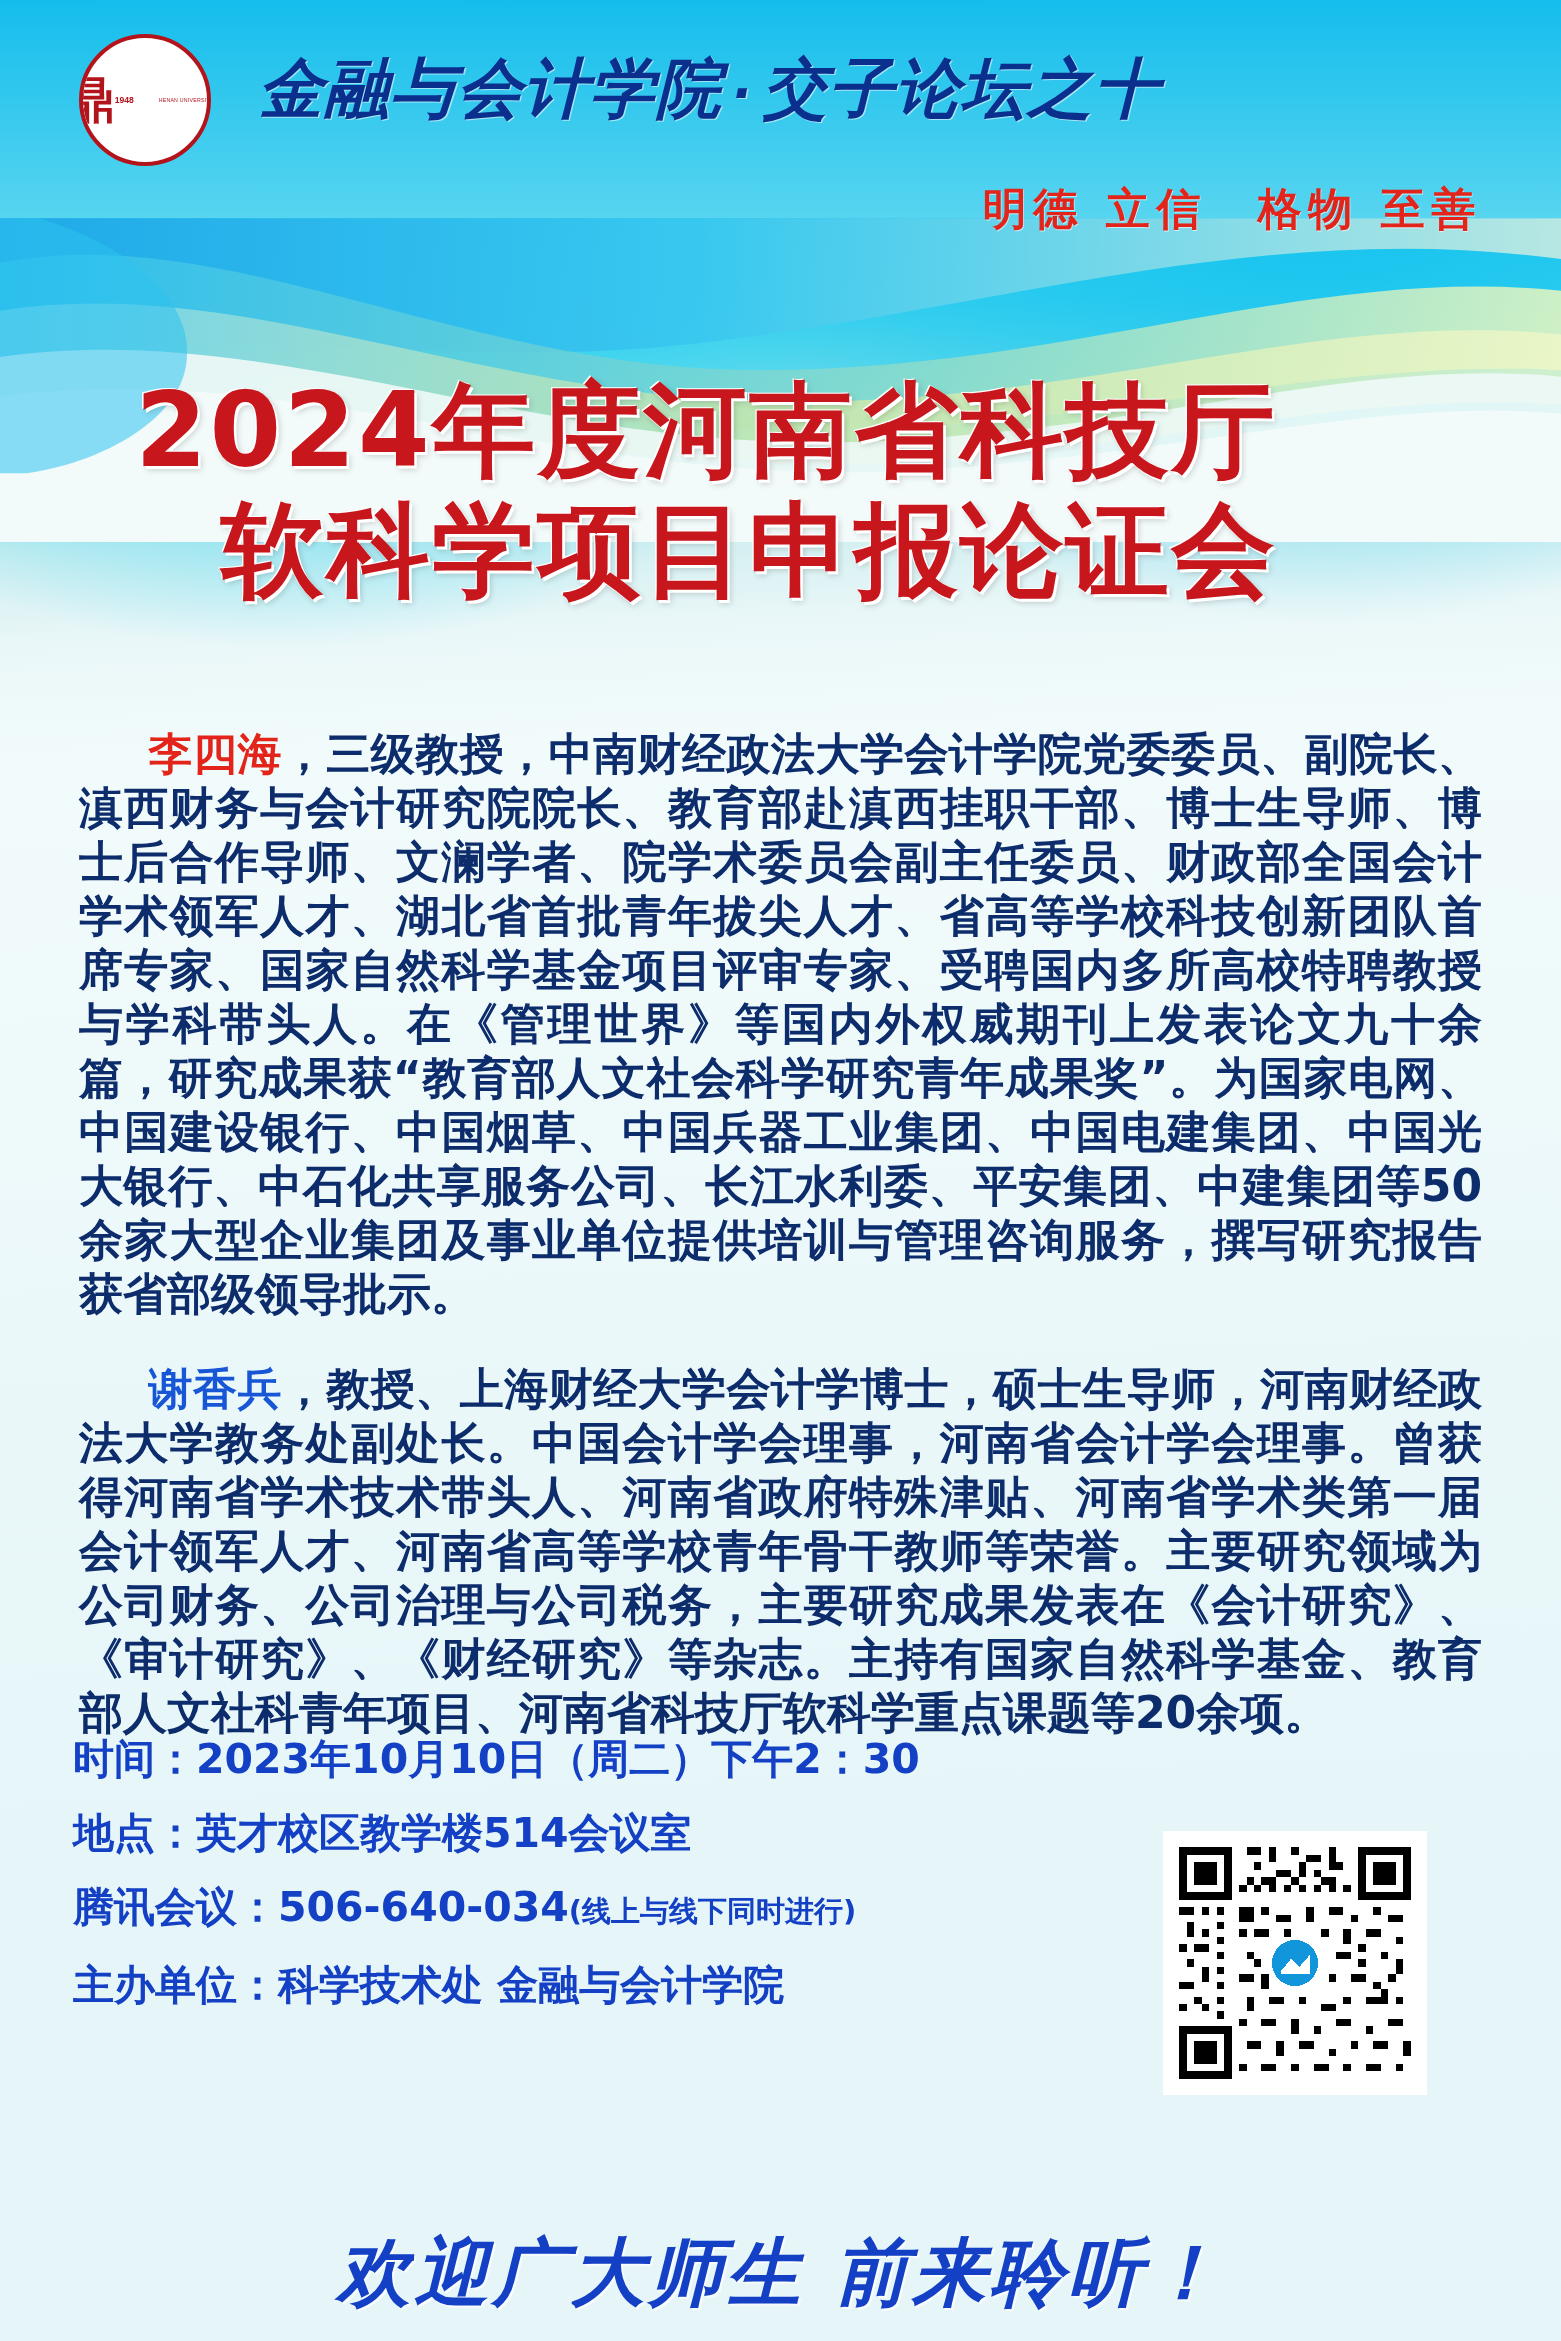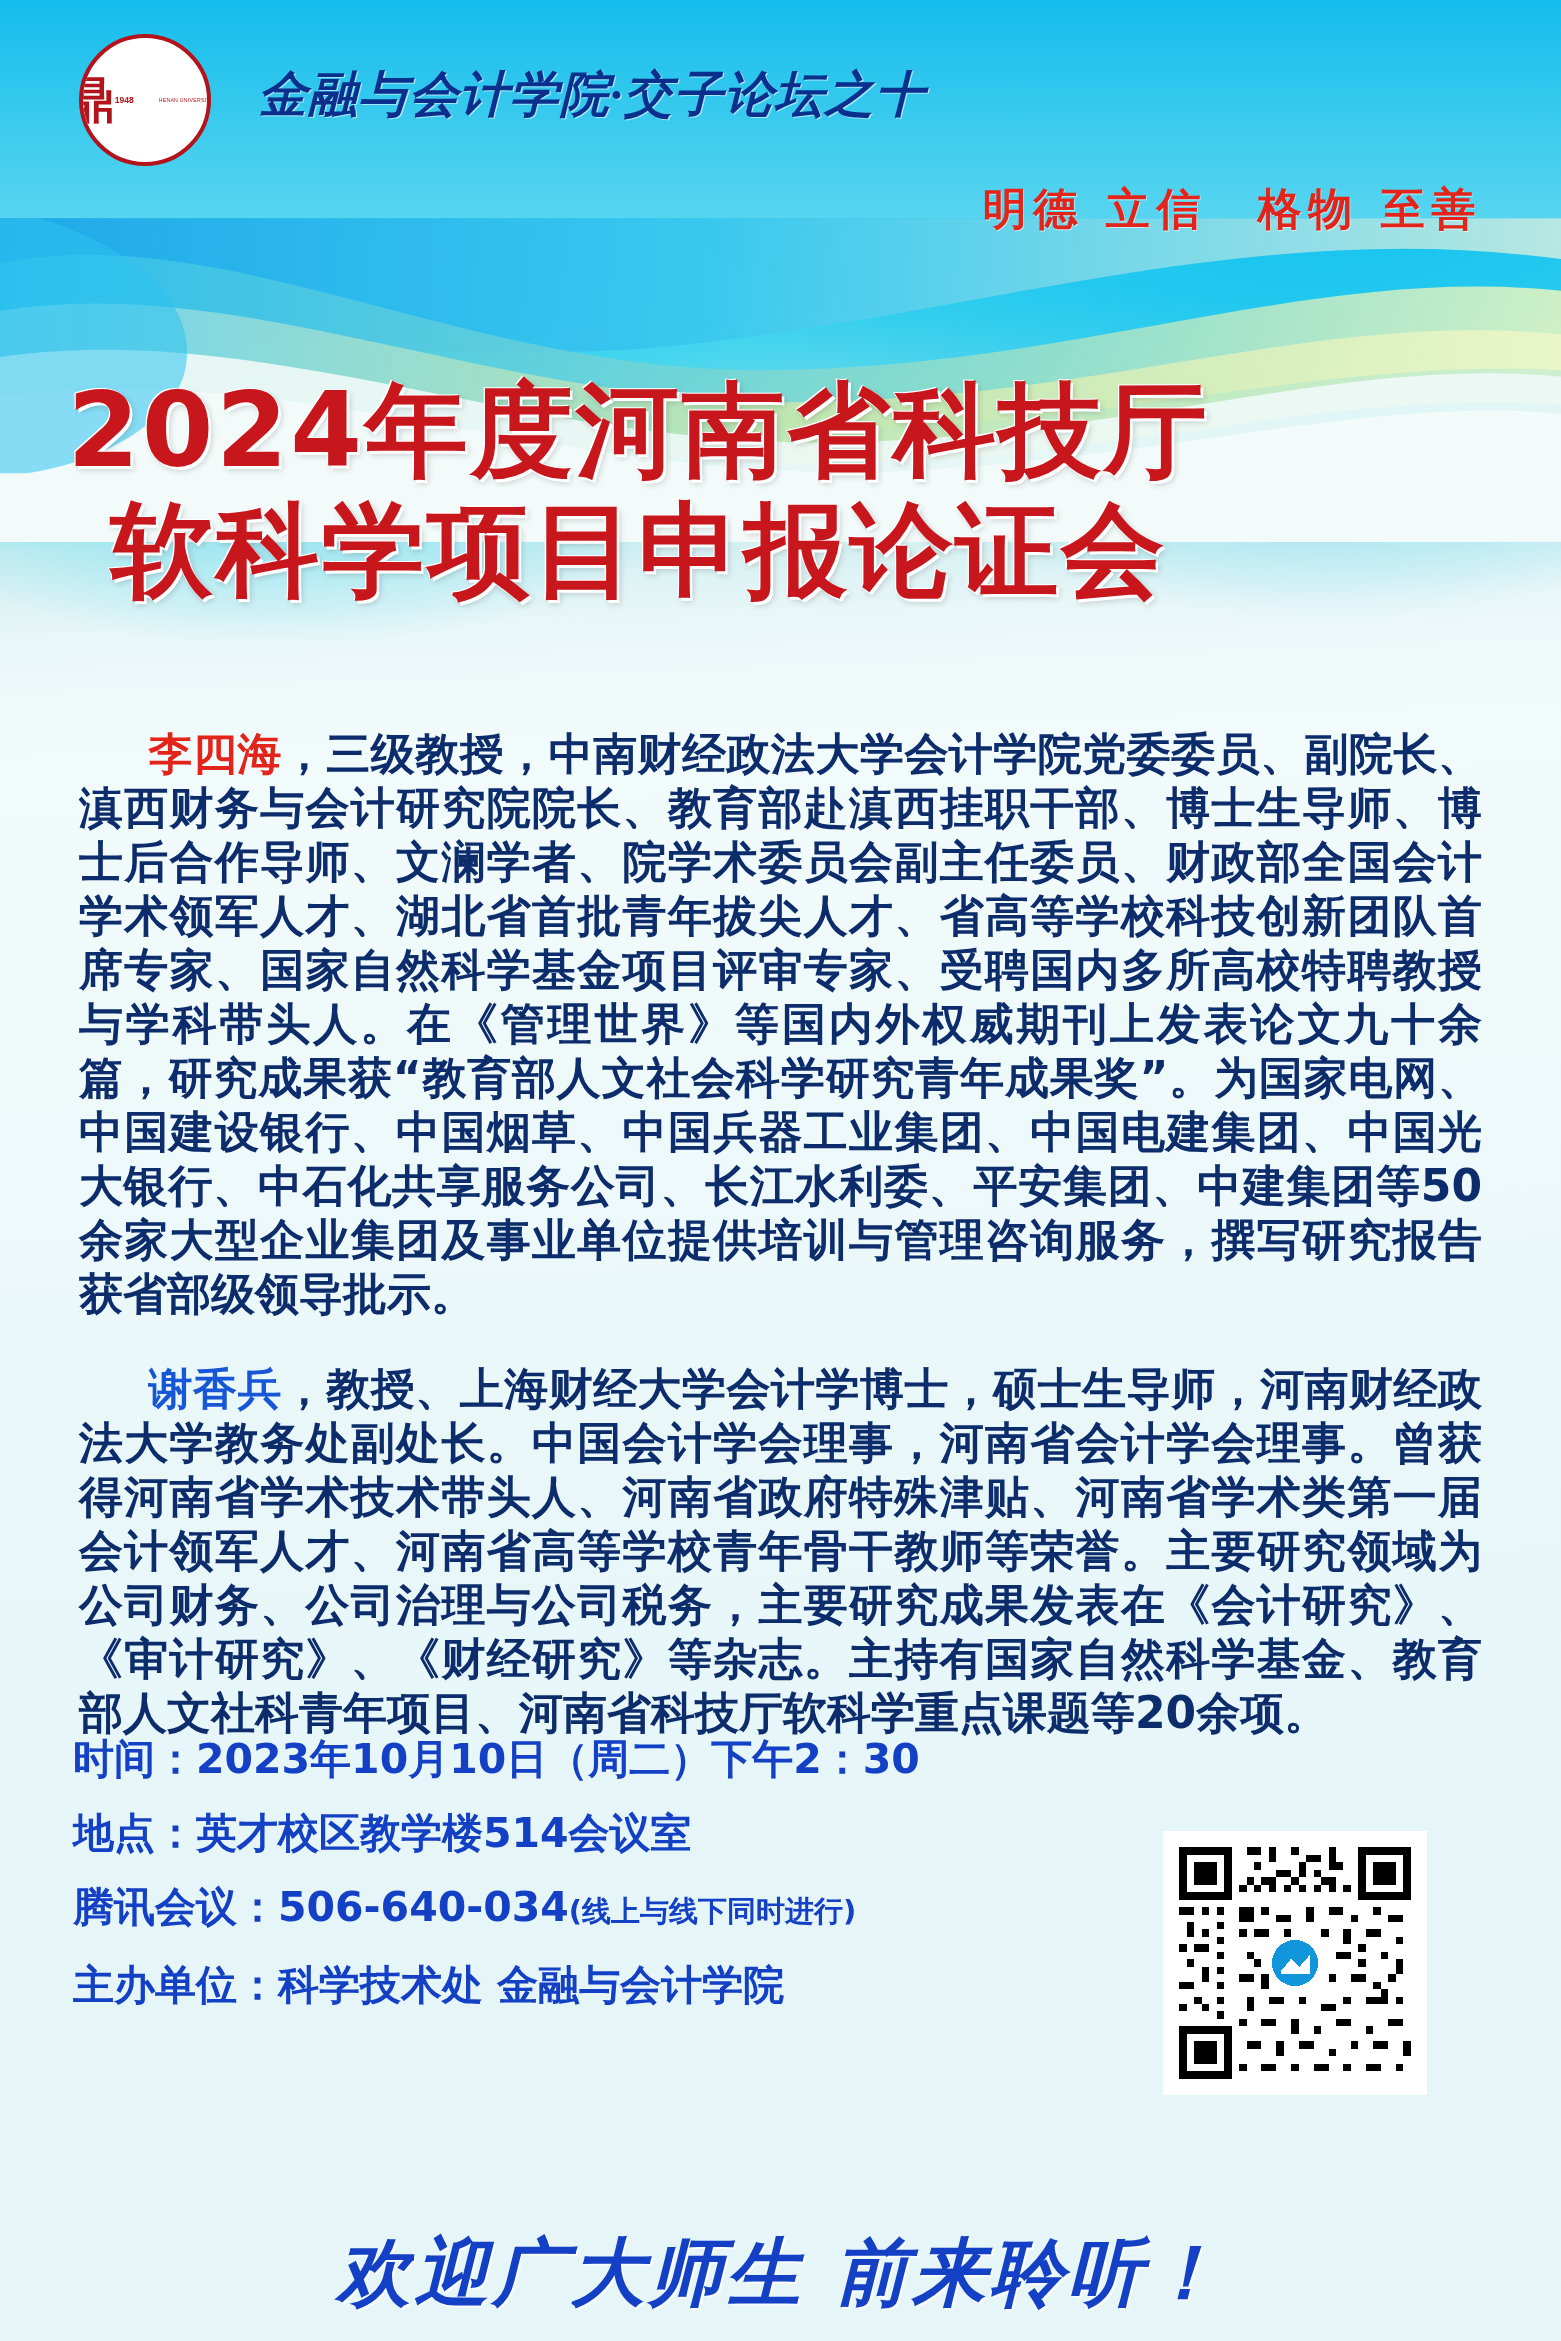--- a/index.html
+++ b/index.html
@@ -83,22 +83,22 @@
   .logo .logo-year {
     font-size: 8.6px;
     color: #b3141b;
     font-weight: bold;
   }
 
   .header-title {
     position: absolute;
     left: 258px;
     top: 58px;
-    font-family: Liberation Serif, serif;
-    font-size: 49px;
+    font-family: Liberation Mono, monospace;
+    font-size: 65px;
     line-height: 73px;
     font-weight: bold;
     color: #0a2f8c;
     letter-spacing: 1.3px;
     font-style: italic;
     text-shadow: 1.3px 1.3px 0 rgba(255,255,255,0.55);
     white-space: nowrap;
   }
   .header-sub {
     position: absolute;
@@ -113,21 +113,21 @@
     white-space: nowrap;
     text-shadow: 0.7px 0.7px 0 rgba(255,255,255,0.6);
   }
 
   
   .headline {
     position: absolute;
     top: 370px;
     left: 0;
     width: 1277px;
-    text-align: center;
+    text-align: right;
     z-index: 6;
   }
   .headline-line {
     font-family: "DejaVu Sans", sans-serif;
     font-size: 103px;
     line-height: 120px;
     font-weight: bold;
     color: #c8161d;
     letter-spacing: 2.6px;
     text-shadow:

